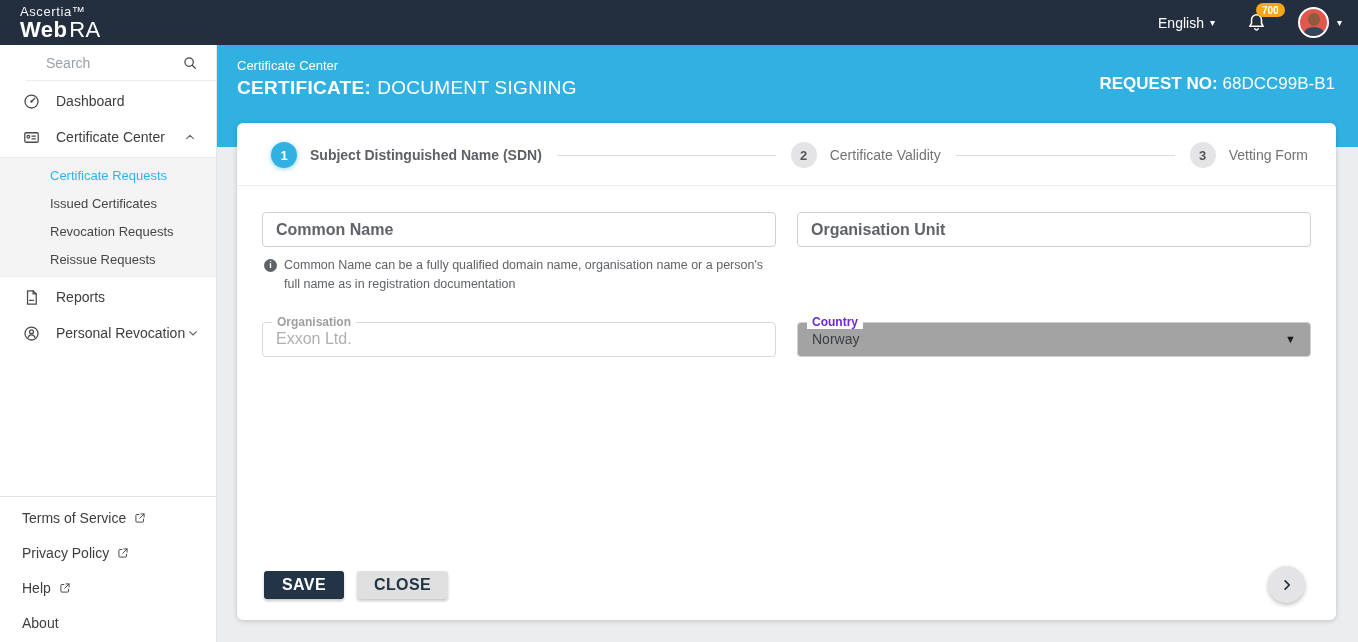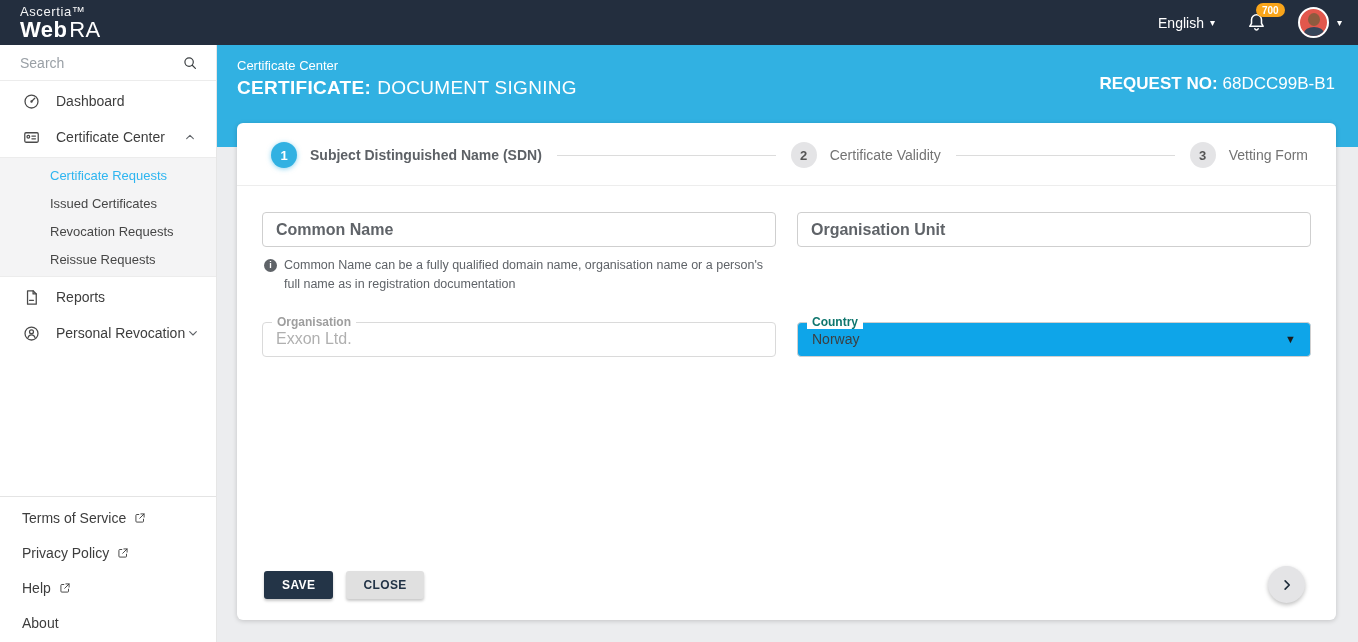--- a/index.html
+++ b/index.html
@@ -37,21 +37,21 @@
   .avatar::after{content:""; position:absolute; top:18px; left:4px; width:20px; height:12px;
     border-radius:50% 50% 0 0; background:#36465a;}
 
   
   .shell{display:flex; height:597px;}
 
   
   .sidebar{width:217px; background:#fff; border-right:1px solid #e6e6e6;
     display:flex; flex-direction:column;}
   .search-row{display:flex; align-items:center; height:36px; padding:0 17px 0 20px;
-    border-bottom:1px solid #ececec; flex:none;}
+    border-bottom:1px solid #ececec; flex:none;margin-left:26px;}
   .search-row input{border:none; outline:none; flex:1; font-size:14px; color:#333;
     font-family:inherit; min-width:0;}
   .search-row input::placeholder{color:#9aa0a6; opacity:1;}
   .search-row svg{width:18px; height:18px; color:#3c4043; flex:none; cursor:pointer;}
   .nav{padding-top:2px;}
   .nav-item{height:36px; display:flex; align-items:center; padding:0 18px 0 22px;
     font-size:14px; color:#3d3d3d; cursor:pointer;}
   .nav-icon{width:19px; height:19px; margin-right:15px; color:#4a4a4a; flex:none;}
   .nav-label{flex:1; white-space:nowrap;}
   .chev{width:16px; height:16px; color:#5f6368; flex:none;}
@@ -100,32 +100,32 @@
     padding:0 13px; font-size:16px; color:#333; font-family:inherit; outline:none; background:#fff;}
   .text-input::placeholder{color:#5f6368; font-weight:700; opacity:1;}
   .hint{display:flex; gap:7px; margin-top:9px; font-size:12.5px; color:#5f6368;
     line-height:1.55; padding-left:2px; max-width:505px;}
   .hint-icon{width:13px; height:13px; border-radius:50%; background:#5f6368; color:#fff;
     font-size:9px; font-weight:700; display:flex; align-items:center; justify-content:center;
     flex:none; margin-top:3px;}
   .row2{margin-top:27px;}
   .field{position:relative;}
   .notch-label{position:absolute; top:-7px; left:10px; background:#fff; padding:0 5px;
-    font-size:12px; font-weight:700; color:#0f766e; line-height:1.2;}
+    font-size:12px; font-weight:700; color:#6d28d9; line-height:1.2;}
   .field.disabled .notch-label{color:#9e9e9e;}
   .field.disabled .text-input{border-color:#dadada;}
   .field.disabled .text-input::placeholder{color:#b0b0b0; font-weight:400;}
   .select{height:35px; border:1px solid #cfcfcf; border-radius:4px; padding:0 14px;
     font-size:14px; color:#3c4043; display:flex; align-items:center;
-    justify-content:space-between; cursor:pointer; background:#0ea5e9;}
+    justify-content:space-between; cursor:pointer; background:#a3a3a3;}
   .select-caret{font-size:11px; color:#1b1b1b;}
 
   
   .actions{margin-top:auto; display:flex; align-items:center; padding:0 31px 17px 27px;}
-  .btn{height:28px; border:none; border-radius:3px; font-size:12px; font-weight:700;
+  .btn{height:28px; border:none; border-radius:3px; font-size:16px; font-weight:700;
     letter-spacing:.4px; cursor:pointer; font-family:inherit;
     box-shadow:0 2px 3px rgba(0,0,0,.22);}
   .btn-save{background:var(--save-bg); color:#fff; padding:0 18px; margin-right:13px;}
   .btn-close{background:#e0e0e0; color:#233447; padding:0 17px;}
   .next-btn{margin-left:auto; width:37px; height:37px; border-radius:50%; background:#e4e4e6;
     border:none; box-shadow:0 2px 4px rgba(0,0,0,.25); display:flex; align-items:center;
     justify-content:center; cursor:pointer; color:#1d2b3a;}
   .next-btn svg{width:18px; height:18px; stroke-width:2.2;}
 </style>
 </head>

